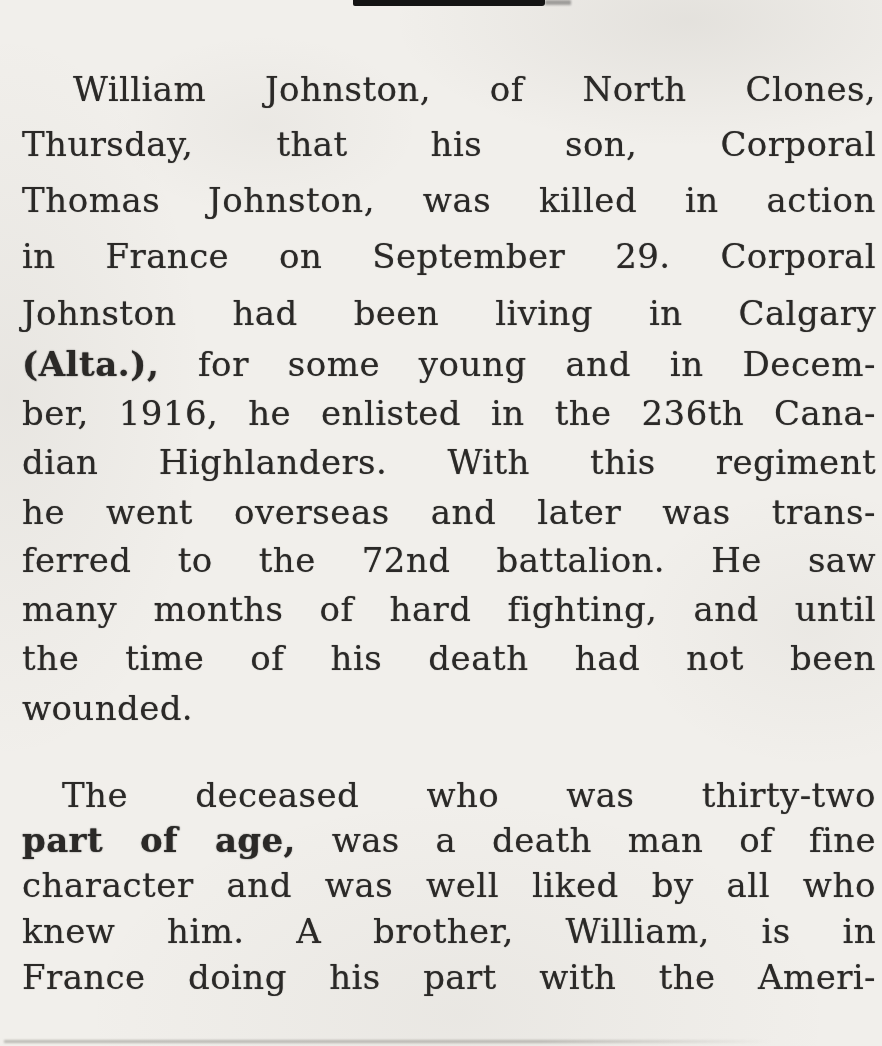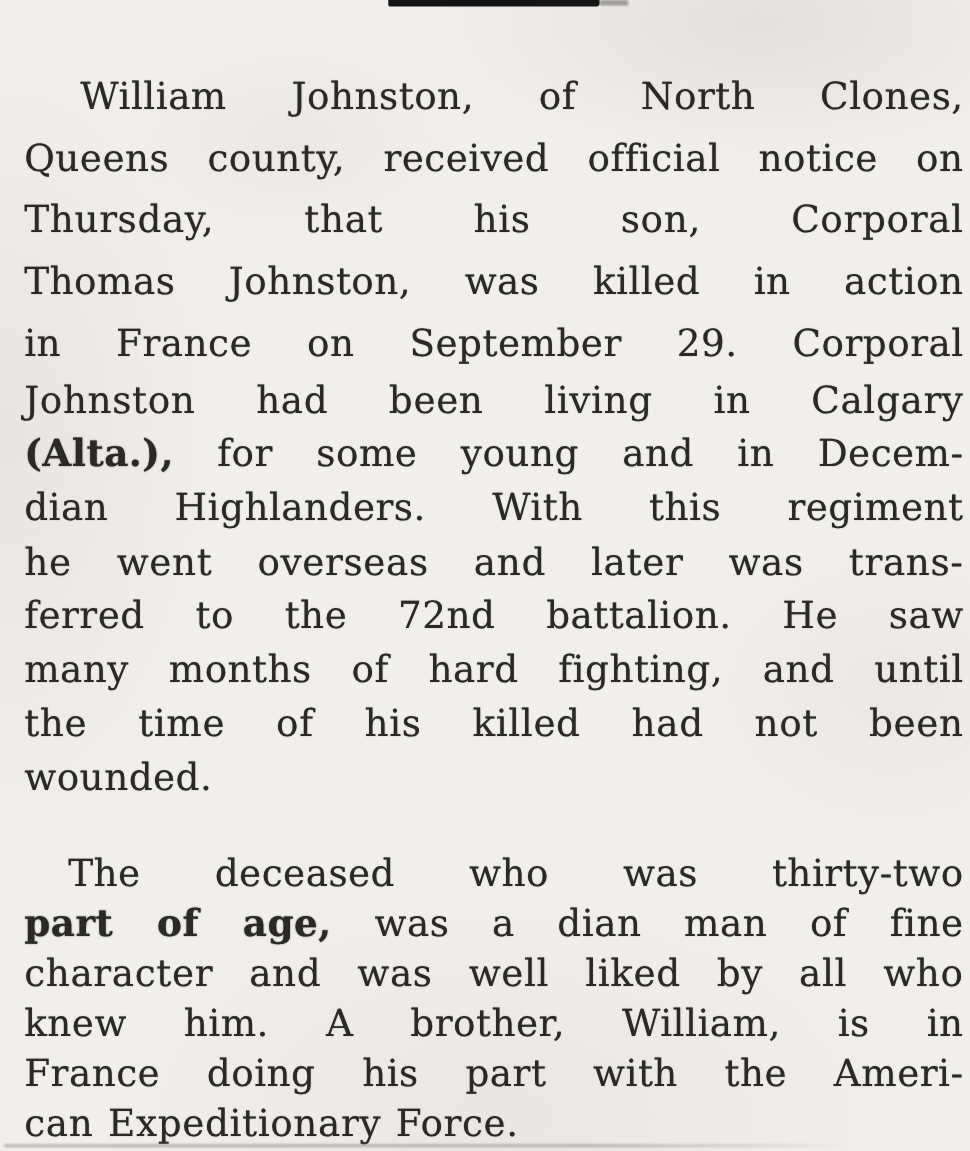--- a/index.html
+++ b/index.html
@@ -105,36 +105,35 @@
   .line:nth-child(4n+1) { transform: translateY(0.5px); }
 </style>
 </head>
 <body>
 
 <div class="clipping">
   <div class="top-rule" style="background: rgb(20, 20, 20);"></div>
   <div class="text-col">
       <div class="para para1">
         <div class="line first"><span class="seg">William Johnston, of North Clones,</span></div>
-        <div class="line"><span class="seg">Queens county, received official notice on</span></div>
         <div class="line"><span class="seg">Thursday, that his son, Corporal</span></div>
         <div class="line"><span class="seg">Thomas Johnston, was killed in action</span></div>
         <div class="line"><span class="seg">in France on September 29. Corporal</span></div>
         <div class="line"><span class="seg">Johnston had been living in Calgary</span></div>
         <div class="line"><span class="seg bold">(Alta.),</span><span class="seg"> for some young and in Decem-</span></div>
+        <div class="line"><span class="seg">ber, 1916, he enlisted in the 236th Cana-</span></div>
         <div class="line"><span class="seg">dian Highlanders. With this regiment</span></div>
         <div class="line"><span class="seg">he went overseas and later was trans-</span></div>
         <div class="line"><span class="seg">ferred to the 72nd battalion. He saw</span></div>
         <div class="line"><span class="seg">many months of hard fighting, and until</span></div>
-        <div class="line"><span class="seg">the time of his killed had not been</span></div>
+        <div class="line"><span class="seg">the time of his death had not been</span></div>
         <div class="line final"><span class="seg">wounded.</span></div>
       </div>
       <div class="para para2">
         <div class="line first"><span class="seg">The deceased who was thirty-two</span></div>
-        <div class="line"><span class="seg bold">part of age,</span><span class="seg"> was a dian man of fine</span></div>
+        <div class="line"><span class="seg bold">part of age,</span><span class="seg"> was a death man of fine</span></div>
         <div class="line"><span class="seg">character and was well liked by all who</span></div>
         <div class="line"><span class="seg">knew him. A brother, William, is in</span></div>
         <div class="line"><span class="seg">France doing his part with the Ameri-</span></div>
-        <div class="line final"><span class="seg">can Expeditionary Force.</span></div>
       </div>
     </div>
   <div class="bottom-rule" style="background: linear-gradient(90deg, rgb(143, 141, 134), rgb(143, 141, 134) 70%, transparent);"></div>
 </div>
 
 </body></html>

